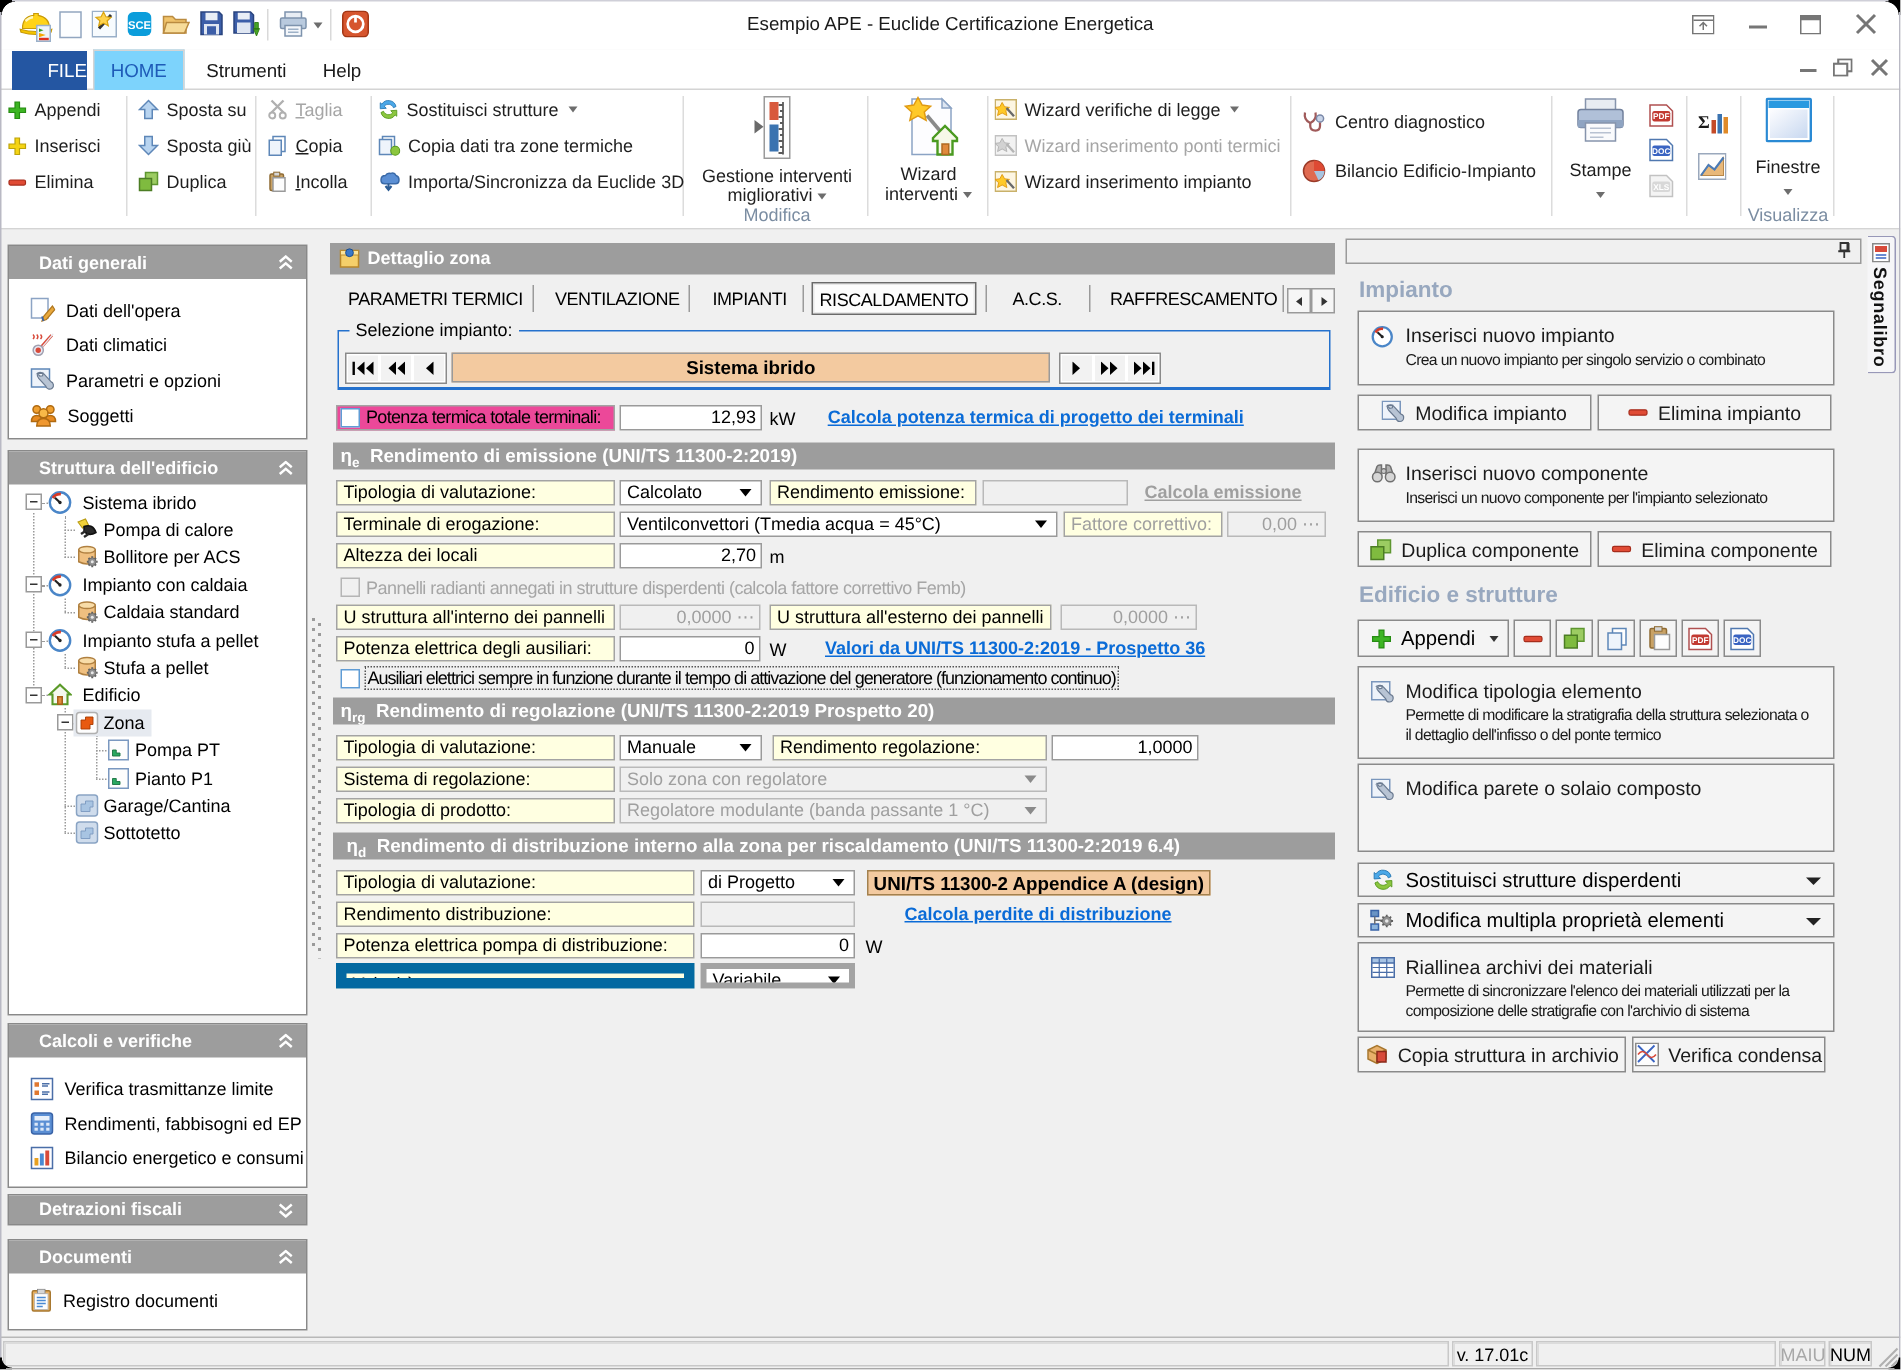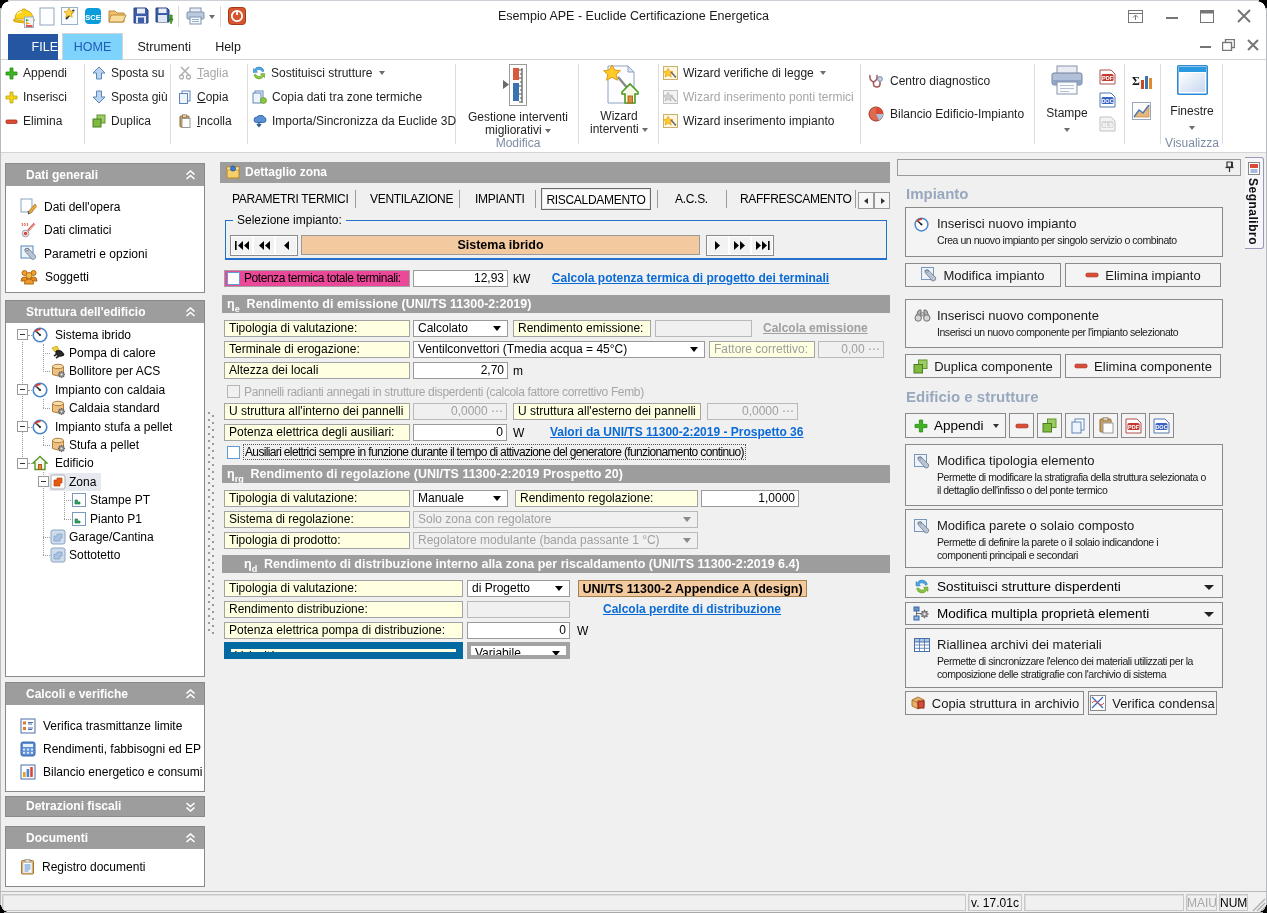--- a/index.html
+++ b/index.html
@@ -429,21 +429,21 @@
 <div style="position:absolute;left:43px;top:150px;width:52px;height:18px;background:#e6eaf0"></div>
 <div style="position:absolute;left:44px;top:151px;width:16px;height:16px"><svg width="16" height="16" viewBox="0 0 16 16">
           <rect x="1" y="1" width="14" height="14" rx="2" fill="#fdfdfd" stroke="#b0b0b0"></rect>
           <path d="M4 12 L4 6 7 6 7 4 12 4 12 9 10 9 10 12 Z" fill="#e85a10" stroke="#a83a00" stroke-width="0.6"></path>
         </svg></div>
 <div style="position:absolute;left:63px;top:151px;height:16px;line-height:16px;white-space:nowrap">Zona</div>
 <div style="position:absolute;left:65px;top:169px;width:16px;height:16px"><svg width="16" height="16" viewBox="0 0 16 16">
           <rect x="1.5" y="1.5" width="13" height="13" fill="#fdfdfd" stroke="#7a98c0"></rect>
           <path d="M4 12 L4 8 6.5 8 6.5 10 9 10 9 12 Z" fill="#2aa860" stroke="#187040" stroke-width="0.6"></path>
         </svg></div>
-<div style="position:absolute;left:84px;top:169px;height:16px;line-height:16px;white-space:nowrap">Stampe PT</div>
+<div style="position:absolute;left:84px;top:169px;height:16px;line-height:16px;white-space:nowrap">Pompa PT</div>
 <div style="position:absolute;left:65px;top:188px;width:16px;height:16px"><svg width="16" height="16" viewBox="0 0 16 16">
           <rect x="1.5" y="1.5" width="13" height="13" fill="#fdfdfd" stroke="#7a98c0"></rect>
           <path d="M4 12 L4 8 6.5 8 6.5 10 9 10 9 12 Z" fill="#2aa860" stroke="#187040" stroke-width="0.6"></path>
         </svg></div>
 <div style="position:absolute;left:84px;top:188px;height:16px;line-height:16px;white-space:nowrap">Pianto P1</div>
 <div style="position:absolute;left:44px;top:206px;width:16px;height:16px"><svg width="16" height="16" viewBox="0 0 16 16">
           <rect x="1" y="1" width="14" height="14" rx="2" fill="#cfdcec" stroke="#8aa4c4"></rect>
           <path d="M4 12 L4 7 7 7 7 5 12 5 12 9 10 9 10 12 Z" fill="#a8c4e2" stroke="#7a98c0" stroke-width="0.6"></path>
         </svg></div>
 <div style="position:absolute;left:63px;top:206px;height:16px;line-height:16px;white-space:nowrap">Garage/Cantina</div>
@@ -595,21 +595,21 @@
 <div class="abs" style="left:243px;top:444px;font-size:12px;letter-spacing:-0.65px;border:1px dotted #555;padding:0 1px;line-height:14px">Ausiliari elettrici sempre in funzione durante il tempo di attivazione del generatore (funzionamento continuo)</div>
 <div class="abs" style="left:222px;top:465px;width:668px;height:18px;background:#9d9d9d;color:#fff;font-weight:bold;font-size:12.5px;line-height:18px;padding-left:5px">η<sub style="font-size:9px">rg</sub>&nbsp; Rendimento di regolazione (UNI/TS 11300-2:2019 Prospetto 20)</div>
 <div class="abs" style="left:224px;top:490px;width:186px;height:17px;background:#ffffe1;border:1px solid #a3a3a3;font-size:12px;line-height:15px;padding-left:4px;white-space:nowrap;overflow:hidden">Tipologia di valutazione:</div>
 <div class="abs" style="left:413px;top:490px;width:95px;height:17px;background:#fff;color:#000;border:1px solid #9a9a9a;font-size:12px;line-height:15px;padding-left:4px;white-space:nowrap;overflow:hidden">Manuale<div style="position:absolute;right:6px;top:5px;width:0;height:0;border-left:4.5px solid transparent;border-right:4.5px solid transparent;border-top:5px solid #000"></div></div>
 <div class="abs" style="left:515px;top:490px;width:183px;height:17px;background:#ffffe1;border:1px solid #a3a3a3;font-size:12px;line-height:15px;padding-left:4px;white-space:nowrap;overflow:hidden">Rendimento regolazione:</div>
 <div class="abs" style="left:701px;top:490px;width:98px;height:17px;background:#fff;color:#000;border:1px solid #9a9a9a;font-size:12px;line-height:15px;text-align:right;padding-right:3px">1,0000</div>
 <div class="abs" style="left:224px;top:511px;width:186px;height:17px;background:#ffffe1;border:1px solid #a3a3a3;font-size:12px;line-height:15px;padding-left:4px;white-space:nowrap;overflow:hidden">Sistema di regolazione:</div>
 <div class="abs" style="left:413px;top:511px;width:285px;height:17px;background:#f0f0f0;color:#9f9f9f;border:1px solid #b9b9b9;font-size:12px;line-height:15px;padding-left:4px;white-space:nowrap;overflow:hidden">Solo zona con regolatore<div style="position:absolute;right:6px;top:5px;width:0;height:0;border-left:4.5px solid transparent;border-right:4.5px solid transparent;border-top:5px solid #8a8a8a"></div></div>
 <div class="abs" style="left:224px;top:532px;width:186px;height:17px;background:#ffffe1;border:1px solid #a3a3a3;font-size:12px;line-height:15px;padding-left:4px;white-space:nowrap;overflow:hidden">Tipologia di prodotto:</div>
 <div class="abs" style="left:413px;top:532px;width:285px;height:17px;background:#f0f0f0;color:#9f9f9f;border:1px solid #b9b9b9;font-size:12px;line-height:15px;padding-left:4px;white-space:nowrap;overflow:hidden">Regolatore modulante (banda passante 1 °C)<div style="position:absolute;right:6px;top:5px;width:0;height:0;border-left:4.5px solid transparent;border-right:4.5px solid transparent;border-top:5px solid #8a8a8a"></div></div>
-<div class="abs" style="left:222px;top:555px;width:668px;height:18px;background:#9d9d9d;color:#fff;font-weight:bold;font-size:12.5px;line-height:18px;padding-left:22px">η<sub style="font-size:9px">d</sub>&nbsp; Rendimento di distribuzione interno alla zona per riscaldamento (UNI/TS 11300-2:2019 6.4)</div>
+<div class="abs" style="left:222px;top:555px;width:668px;height:18px;background:#9d9d9d;color:#fff;font-weight:bold;font-size:12.5px;line-height:18px;padding-left:9px">η<sub style="font-size:9px">d</sub>&nbsp; Rendimento di distribuzione interno alla zona per riscaldamento (UNI/TS 11300-2:2019 6.4)</div>
 <div class="abs" style="left:224px;top:580px;width:239px;height:17px;background:#ffffe1;border:1px solid #a3a3a3;font-size:12px;line-height:15px;padding-left:4px;white-space:nowrap;overflow:hidden">Tipologia di valutazione:</div>
 <div class="abs" style="left:467px;top:580px;width:103px;height:17px;background:#fff;color:#000;border:1px solid #9a9a9a;font-size:12px;line-height:15px;padding-left:4px;white-space:nowrap;overflow:hidden">di Progetto<div style="position:absolute;right:6px;top:5px;width:0;height:0;border-left:4.5px solid transparent;border-right:4.5px solid transparent;border-top:5px solid #000"></div></div>
 <div class="abs" style="left:578px;top:580px;width:229px;height:17px;background:#f3caa0;border:1px solid #a3814f;font-weight:bold;font-size:12.5px;text-align:center;line-height:16px">UNI/TS 11300-2 Appendice A (design)</div>
 <div class="abs" style="left:224px;top:601px;width:239px;height:17px;background:#ffffe1;border:1px solid #a3a3a3;font-size:12px;line-height:15px;padding-left:4px;white-space:nowrap;overflow:hidden">Rendimento distribuzione:</div>
 <div class="abs" style="left:467px;top:601px;width:103px;height:17px;background:#f0f0f0;color:#9f9f9f;border:1px solid #b9b9b9;font-size:12px;line-height:15px;text-align:right;padding-right:3px"></div>
 <div class="abs" style="left:603px;top:602px;width:174px;text-align:center;color:#0a6bd7;font-weight:bold;font-size:12px;text-decoration:underline;white-space:nowrap">Calcola perdite di distribuzione</div>
 <div class="abs" style="left:224px;top:622px;width:239px;height:17px;background:#ffffe1;border:1px solid #a3a3a3;font-size:12px;line-height:15px;padding-left:4px;white-space:nowrap;overflow:hidden">Potenza elettrica pompa di distribuzione:</div>
 <div class="abs" style="left:467px;top:622px;width:103px;height:17px;background:#fff;color:#000;border:1px solid #9a9a9a;font-size:12px;line-height:15px;text-align:right;padding-right:3px">0</div>
 <div class="abs" style="left:577px;top:624px;font-size:12px">W</div>
 <div class="abs" style="left:224px;top:642px;width:239px;height:17px;background:#ffffe1;border:7px solid #0369a1;font-size:12px;line-height:15px;padding-left:4px;white-space:nowrap;overflow:hidden">Velocità pompa:</div>
@@ -716,21 +716,20 @@
       </svg></div>
 <div style="position:absolute;left:31px;top:8px;font-size:13px;color:#1a1a1a">Modifica tipologia elemento</div>
 <div style="position:absolute;left:31px;top:26px;font-size:10.5px;color:#1a1a1a;line-height:13px;letter-spacing:-0.45px;white-space:nowrap">Permette di modificare la stratigrafia della struttura selezionata o<br>il dettaglio dell'infisso o del ponte termico</div>
 </div>
 <div class="abs" style="left:905px;top:509px;width:318px;height:59px;background:#f4f4f4;border:1px solid #8a8a8a;overflow:hidden">
 <div style="position:absolute;left:8px;top:9px"><svg width="16" height="16" viewBox="0 0 16 16">
         <rect x="0.5" y="0.5" width="12" height="12" fill="#eef3fa" stroke="#7a96bc"></rect>
         <path d="M4 3.5 a3 3 0 0 1 4.2 .4 l4.8 5.2 a2.5 2.5 0 1 1 -3.2 2.8 l-5-5.4 a3 3 0 0 1 -.8-3 l1.5 1.7 1.7-.3 .3-1.7 Z" fill="#b8c4d4" stroke="#6a7a90" stroke-width="0.8"></path>
       </svg></div>
 <div style="position:absolute;left:31px;top:8px;font-size:13px;color:#1a1a1a">Modifica parete o solaio composto</div>
-<div style="position:absolute;left:31px;top:26px;font-size:10.5px;color:#1a1a1a;line-height:13px;letter-spacing:-0.45px;white-space:nowrap">Permette di definire la parete o il solaio indicandone i<br>componenti principali e secondari</div>
 </div>
 <div class="abs" style="left:905px;top:575px;width:318px;height:23px;background:#f4f4f4;border:1px solid #8a8a8a;display:flex;align-items:center;font-size:13.5px"><span style="margin:0 7px 0 8px;display:flex">
       <svg width="16" height="15" viewBox="0 0 14 14">
         <path d="M12 5 A5.2 5.2 0 0 0 2.6 3.4 L1.5 2.5 1.5 6.5 5.5 6.2 4.2 4.8 A3.6 3.6 0 0 1 10.3 5.8 Z" fill="#4ba8e8" stroke="#2a7ab5" stroke-width="0.6"></path>
         <path d="M2 9 A5.2 5.2 0 0 0 11.4 10.6 L12.5 11.5 12.5 7.5 8.5 7.8 9.8 9.2 A3.6 3.6 0 0 1 3.7 8.2 Z" fill="#8cc63f" stroke="#579a1e" stroke-width="0.6"></path>
       </svg>
     </span>Sostituisci strutture disperdenti<div style="position:absolute;right:8px;top:9px;width:0;height:0;border-left:5px solid transparent;border-right:5px solid transparent;border-top:5.5px solid #222"></div></div>
 <div class="abs" style="left:905px;top:602px;width:318px;height:23px;background:#f4f4f4;border:1px solid #8a8a8a;display:flex;align-items:center;font-size:13.5px"><span style="margin:0 7px 0 7px;display:flex">
       <svg width="17" height="16" viewBox="0 0 17 16">
         <rect x="1" y="1" width="5" height="4" fill="#6a94c4" stroke="#3a64a8"></rect>

